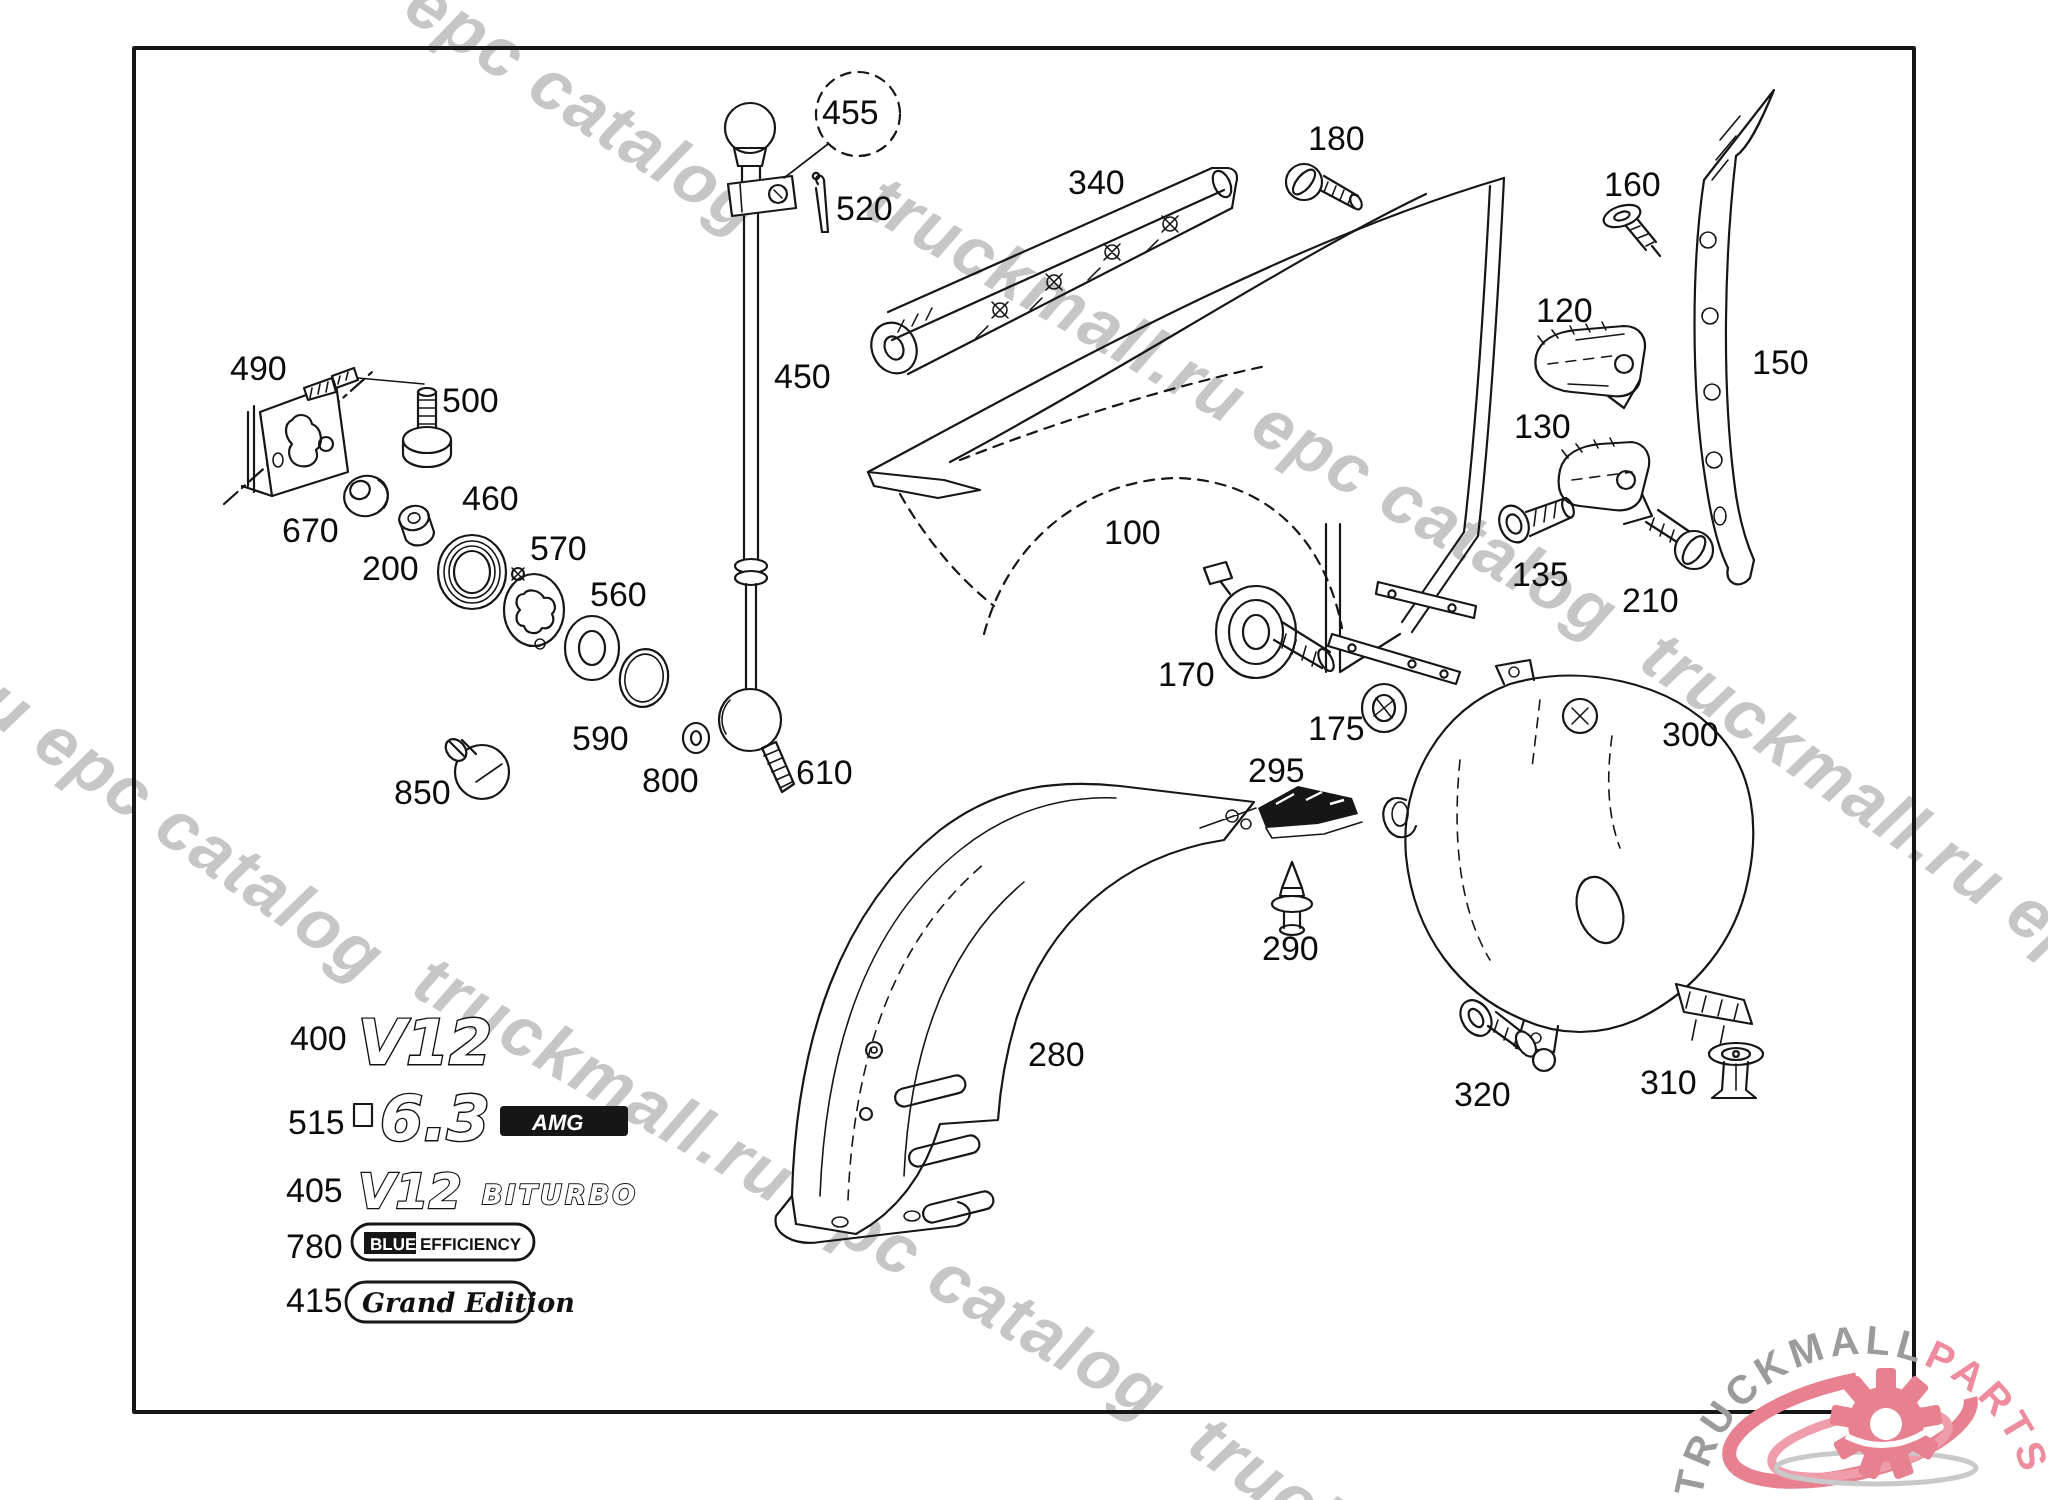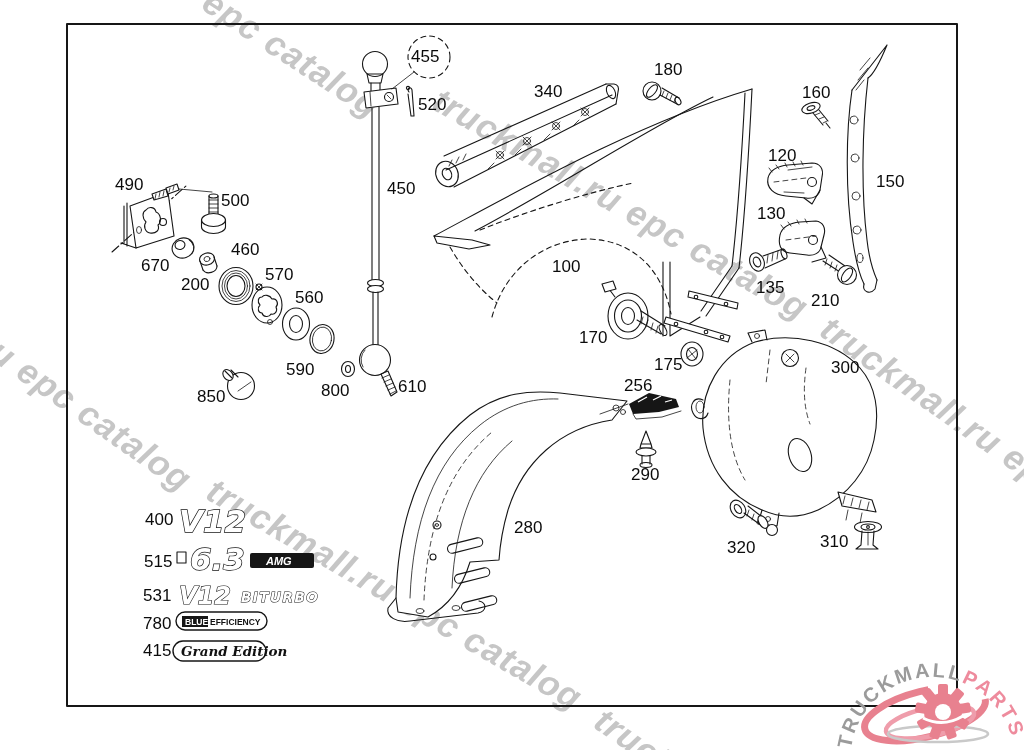--- a/index.html
+++ b/index.html
@@ -367,29 +367,29 @@
 <div class="callout" style="left:768px;top:147px">120</div>
 <div class="callout" style="left:757px;top:205px">130</div>
 <div class="callout" style="left:756px;top:279px">135</div>
 <div class="callout" style="left:811px;top:292px">210</div>
 <div class="callout" style="left:876px;top:173px">150</div>
 <div class="callout" style="left:802px;top:84px">160</div>
 <div class="callout" style="left:579px;top:329px">170</div>
 <div class="callout" style="left:654px;top:356px">175</div>
 <div class="callout" style="left:654px;top:61px">180</div>
 <div class="callout" style="left:514px;top:519px">280</div>
-<div class="callout" style="left:624px;top:377px">256</div>
+<div class="callout" style="left:624px;top:377px">295</div>
 <div class="callout" style="left:831px;top:359px">300</div>
 <div class="callout" style="left:820px;top:533px">310</div>
 <div class="callout" style="left:727px;top:539px">320</div>
 <div class="callout" style="left:631px;top:466px">290</div>
 <div class="callout" style="left:534px;top:83px">340</div>
 <div class="callout" style="left:145px;top:511px">400</div>
 <div class="callout" style="left:144px;top:553px">515</div>
-<div class="callout" style="left:143px;top:587px">531</div>
+<div class="callout" style="left:143px;top:587px">405</div>
 <div class="callout" style="left:143px;top:615px">780</div>
 <div class="callout" style="left:143px;top:642px">415</div>
 <div class="callout" style="left:387px;top:180px">450</div>
 <div class="callout centered" style="left:411px;top:48px">455</div>
 <div class="callout" style="left:115px;top:176px">490</div>
 <div class="callout" style="left:221px;top:192px">500</div>
 <div class="callout" style="left:181px;top:276px">200</div>
 <div class="callout" style="left:418px;top:96px">520</div>
 <div class="callout" style="left:197px;top:388px">850</div>
 <div class="callout" style="left:295px;top:289px">560</div>

